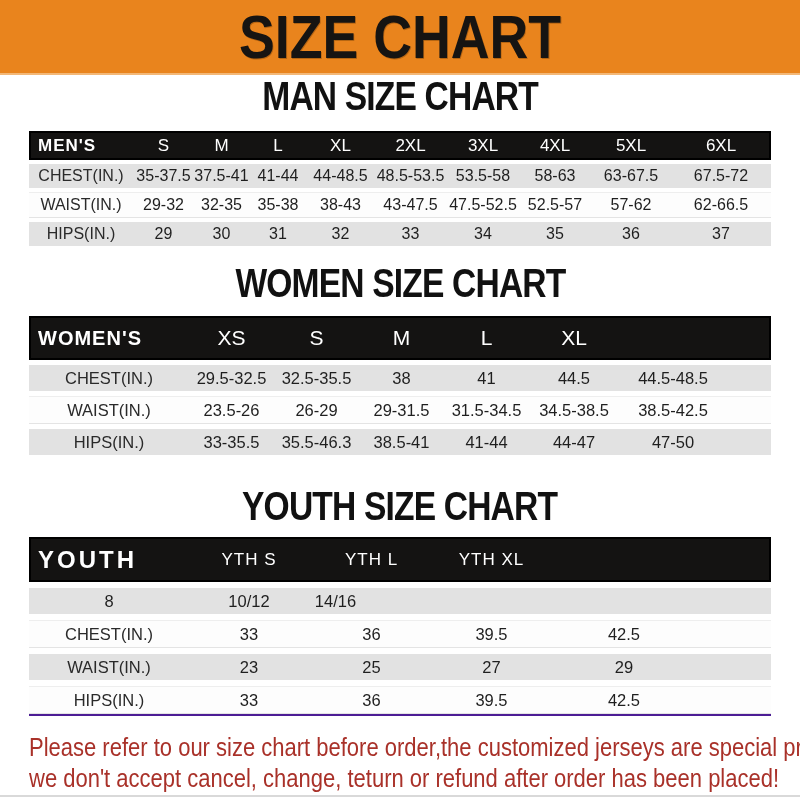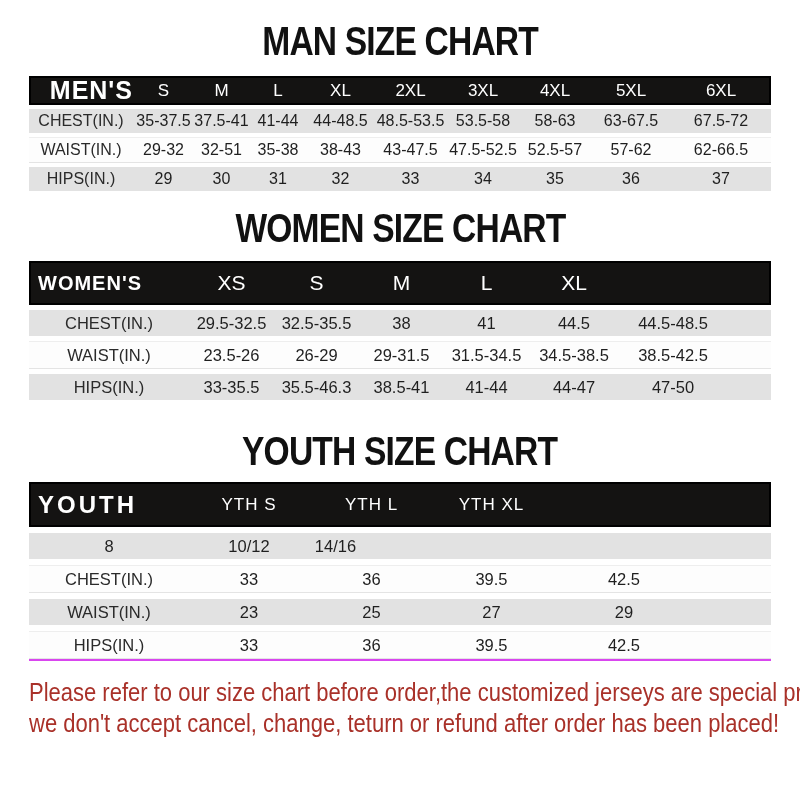--- a/index.html
+++ b/index.html
@@ -47,21 +47,21 @@
     color: #111111;
   }
   .section-title span {
     font-size: 40px;
     font-weight: 800;
     letter-spacing: -1px;
     transform: scaleX(0.84);
     transform-origin: center;
     white-space: nowrap;
   }
-  .title-man   { margin-top: 20px; }
+  .title-man   { margin-top: 0; }
   .title-women { margin-top: 16px; }
   .title-youth { margin-top: 30px; }
 
   
   .table {
     width: 742px;
     margin-left: 29px;
   }
   .t-men   { margin-top: 14px; }
   .t-women { margin-top: 12px; }
@@ -84,21 +84,21 @@
   }
   .thead-men   { height: 29px; }
   .thead-women { height: 44px; }
   .thead-youth { height: 45px; }
 
   .head-label {
     font-weight: 800;
     padding-left: 9px;
     white-space: nowrap;
   }
-  .thead-men   .head-label { font-size: 25px; letter-spacing: 1px; text-align: right; }
+  .thead-men   .head-label { font-size: 17px; letter-spacing: 1px; }
   .thead-women .head-label { font-size: 20px; letter-spacing: 1px; }
   .thead-youth .head-label { font-size: 24px; letter-spacing: 3px; }
 
   .head-cell {
     text-align: center;
     white-space: nowrap;
   }
   .thead-men   .head-cell { font-size: 17px; }
   .thead-women .head-cell { font-size: 21px; }
   .thead-youth .head-cell { font-size: 17px; letter-spacing: 1px; }
@@ -109,21 +109,21 @@
   .t-men   .drow { height: 24px; margin-top: 4px; font-size: 16px; }
   .t-women .drow { height: 26px; margin-top: 5px; font-size: 16.5px; }
   .t-youth .drow { height: 26px; margin-top: 6px; font-size: 16.5px; }
 
   .row-gray  { background: #E2E2E2; }
   .row-white { background: #FDFDFD; border-top: 1px solid #eeeeee; border-bottom: 1px solid #e4e4e4; }
 
   .cell { text-align: center; white-space: nowrap; }
   .row-label { text-align: center; color: #2a2a2a; }
 
-  .t-youth { border-bottom: 2px solid #d946ef; }
+  .t-youth { border-bottom: 2px solid #4c1d95; }
 
   
   .footer {
     margin-top: 16px;
     padding-left: 29px;
     color: #A93129;
   }
   .footer-line {
     font-size: 26.5px;
     line-height: 31px;
@@ -138,20 +138,23 @@
     bottom: 3px;
     width: 800px;
     border-top: 2px solid #d9d9d9;
   }
 </style>
 </head>
 <body>
 
 <div class="page">
 
+  <div class="banner">
+    <div class="banner-title">SIZE CHART</div>
+  </div>
 
   <div class="section-title title-man">
     <span>MAN SIZE CHART</span>
   </div>
 
   <div class="table t-men">
     <div class="trow thead thead-men men-grid">
       <div class="head-label">MEN'S</div>
       <div class="head-cell">S</div>
       <div class="head-cell">M</div>
@@ -171,21 +174,21 @@
       <div class="cell">44-48.5</div>
       <div class="cell">48.5-53.5</div>
       <div class="cell">53.5-58</div>
       <div class="cell">58-63</div>
       <div class="cell">63-67.5</div>
       <div class="cell">67.5-72</div>
     </div>
     <div class="trow drow row-white men-grid">
       <div class="cell row-label">WAIST(IN.)</div>
       <div class="cell">29-32</div>
-      <div class="cell">32-51</div>
+      <div class="cell">32-35</div>
       <div class="cell">35-38</div>
       <div class="cell">38-43</div>
       <div class="cell">43-47.5</div>
       <div class="cell">47.5-52.5</div>
       <div class="cell">52.5-57</div>
       <div class="cell">57-62</div>
       <div class="cell">62-66.5</div>
     </div>
     <div class="trow drow row-gray men-grid">
       <div class="cell row-label">HIPS(IN.)</div>

